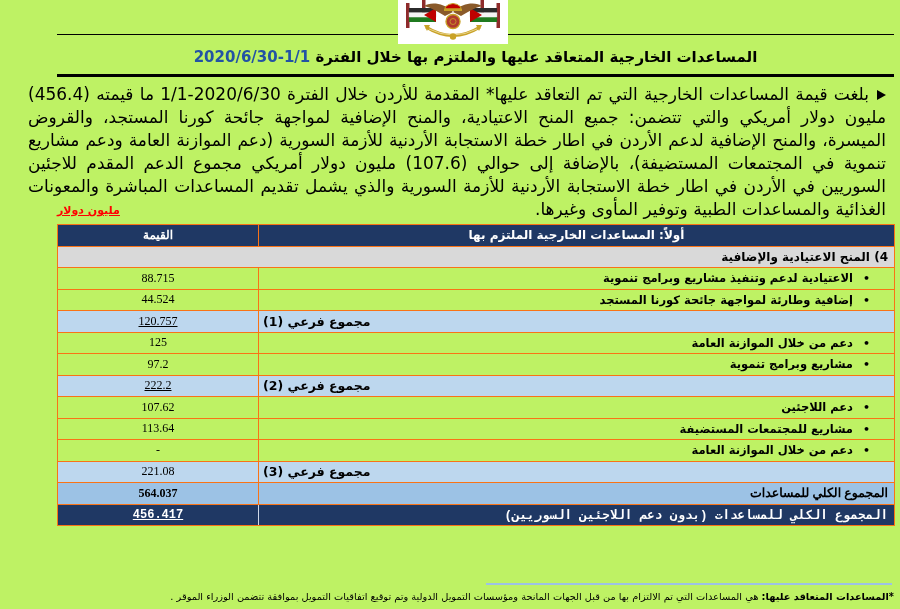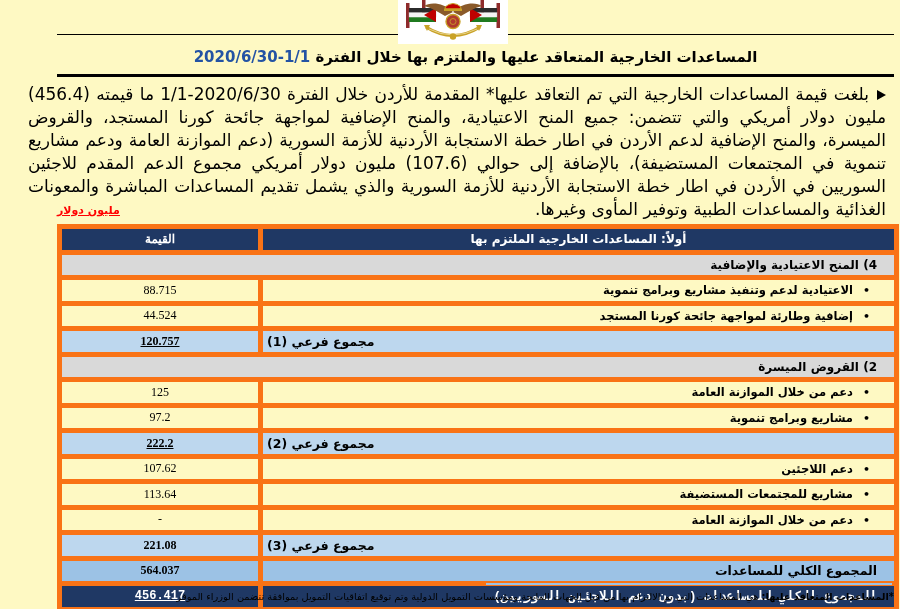--- a/index.html
+++ b/index.html
@@ -1,46 +1,46 @@
 <!DOCTYPE html>
 <html lang="ar" dir="rtl"><head>
 <meta charset="utf-8">
 <style>
   html,body{margin:0;padding:0;background:#ffffff;}
   body{width:900px;height:609px;overflow:hidden;font-family:"DejaVu Sans",sans-serif;color:#000;direction:rtl;}
-  .page{position:relative;width:900px;height:609px;background:#fef9c3;}
+  .page{position:relative;width:900px;height:609px;background:#bef264;}
 
   
   .topline{position:absolute;top:34px;left:57px;width:837px;border-top:1.5px solid #000;}
   .logo{position:absolute;top:0;left:398px;width:110px;height:44px;}
   .doc-title{position:absolute;top:44px;left:57px;width:837px;text-align:center;font-size:15px;font-weight:bold;line-height:26px;}
   .doc-title .date{color:#2353A4;direction:ltr;unicode-bidi:isolate;}
   .thickline{position:absolute;top:74px;left:57px;width:837px;border-top:3px solid #000;}
 
   
   .intro{position:absolute;top:83px;right:14px;width:858px;font-size:17px;line-height:23px;text-align:justify;text-justify:inter-word;}
   .arrow-bullet{display:inline-block;width:0;height:0;border-top:5px solid transparent;border-bottom:5px solid transparent;border-right:9px solid #000;transform:scaleX(-1);margin-left:8px;vertical-align:middle;}
 
   .unit-label{position:absolute;top:204px;left:57px;font-size:11px;font-weight:bold;color:#FF0000;text-decoration:underline;direction:rtl;}
 
   
   table.aid{position:absolute;top:224px;left:57px;width:837px;border-collapse:collapse;table-layout:fixed;}
-  table.aid td{border:5px solid #f97316;height:20.5px;padding:0 17px;font-size:12px;vertical-align:middle;overflow:hidden;white-space:nowrap;}
+  table.aid td{border:1px solid #f97316;height:20.5px;padding:0 6px;font-size:12px;vertical-align:middle;overflow:hidden;white-space:nowrap;}
   .col-desc{width:636px;}
   .col-val{width:201px;}
   td.val{text-align:center;font-family:"Liberation Serif","DejaVu Serif",serif;font-size:13px;}
   .row-head td{background:#1F3864;color:#fff;font-weight:bold;text-align:center;font-size:12.5px;}
   .row-section td{background:#D9D9D9;font-weight:bold;text-align:right;font-size:12.5px;}
   .row-item td.desc{text-align:right;padding-right:24px;font-weight:bold;font-size:11.5px;}
   .row-item .bullet{display:inline-block;margin-left:10px;font-size:11px;}
   .row-sub td{background:#BDD7EE;}
   .row-sub td.desc{text-align:left;font-weight:bold;font-size:12.5px;padding-left:4px;margin-left:32px;}
-  .row-sub td.val{font-weight:bold;}
+  .row-sub td.val{font-weight:normal;}
   .u{text-decoration:underline;}
-  .row-total td{background:#9CC2E5;font-weight:bold;}
+  .row-total td{background:#9CC2E5;font-weight:bold;font-family:Liberation Serif, serif;}
   .row-total td.desc{text-align:right;font-size:12.5px;}
   .row-grand td{background:#1F3864;color:#fff;font-weight:bold;border-color:#000;font-family:Liberation Mono, monospace;}
   .row-grand td.desc{text-align:right;font-size:12.5px;border-left:1px solid #cfd8e8;}
 
   
   .foot-sep{position:absolute;top:583px;right:8px;width:406px;border-top:2.5px solid #9CC2E5;}
   .footnote{position:absolute;top:589px;left:57px;width:837px;text-align:right;font-size:9.8px;line-height:16px;}
   .footnote .fn-label{font-weight:bold;}
 </style>
 </head>
@@ -115,23 +115,20 @@
     </tr>
     <tr class="row-item">
       <td class="desc"><span class="bullet">•</span><span>إضافية وطارئة لمواجهة جائحة كورنا المستجد</span></td>
       <td class="val">44.524</td>
     </tr>
     <tr class="row-sub">
       <td class="desc">مجموع فرعي (1)</td>
       <td class="val"><span class="u">120.757</span></td>
     </tr>
 
-    <tr class="row-section">
-      <td colspan="2">2) القروض الميسرة</td>
-    </tr>
     <tr class="row-item">
       <td class="desc"><span class="bullet">•</span><span>دعم من خلال الموازنة العامة</span></td>
       <td class="val">125</td>
     </tr>
     <tr class="row-item">
       <td class="desc"><span class="bullet">•</span><span>مشاريع وبرامج تنموية</span></td>
       <td class="val">97.2</td>
     </tr>
     <tr class="row-sub">
       <td class="desc">مجموع فرعي (2)</td>

